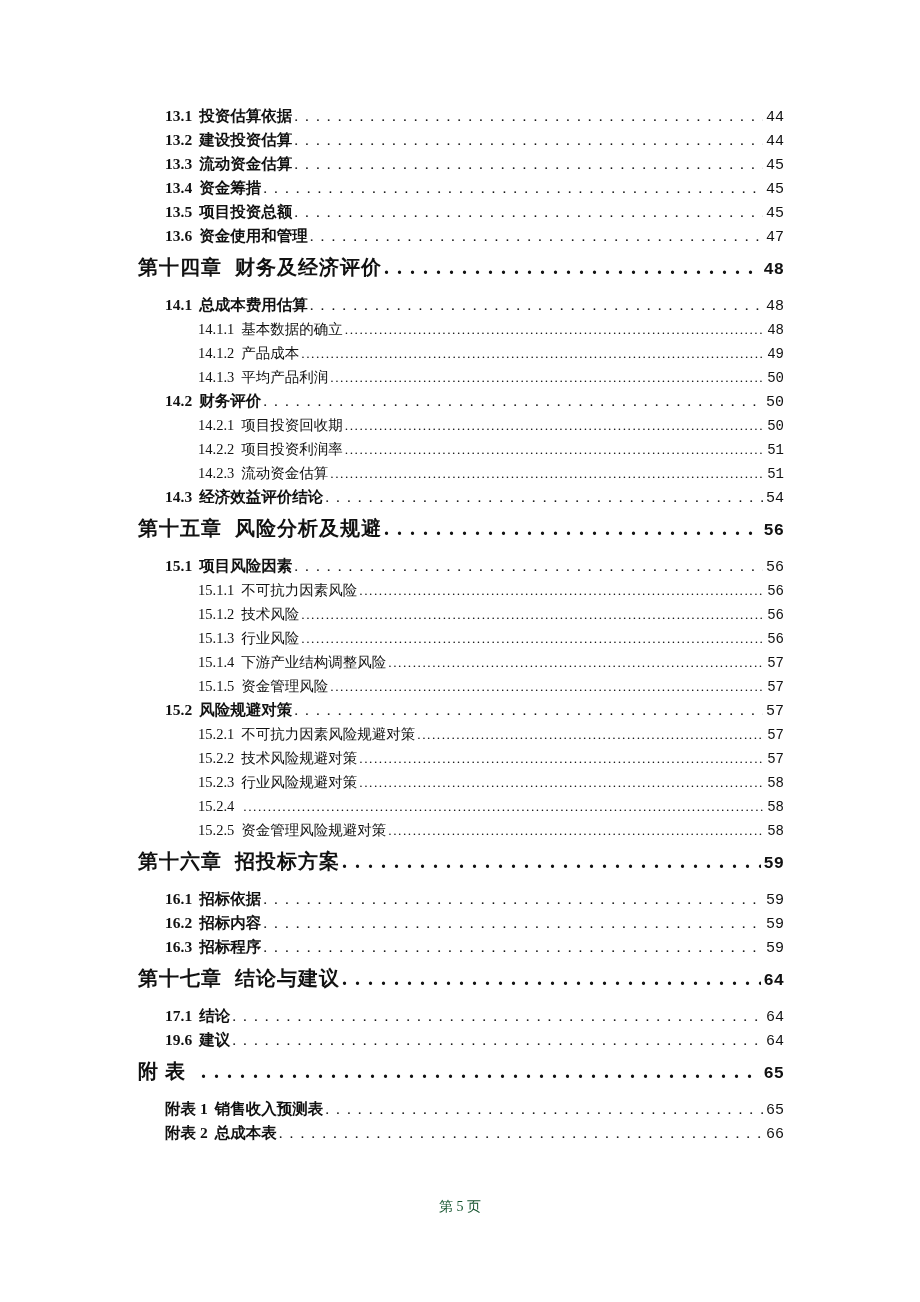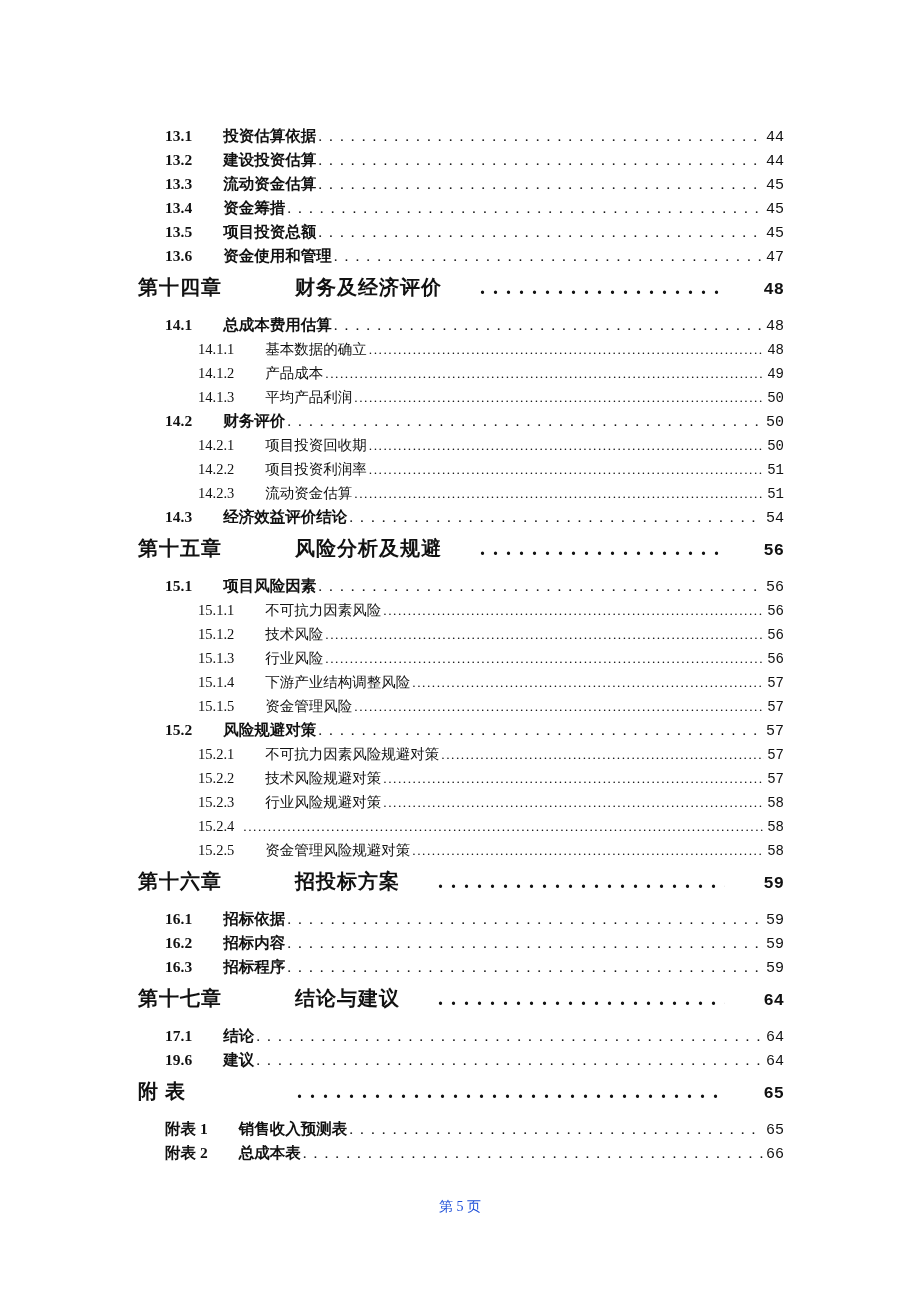--- a/index.html
+++ b/index.html
@@ -39,25 +39,24 @@
     font-weight: normal;
     justify-content: space-between;
   }
   .toc-row.chapter {
     height: 27px;
     line-height: 27px;
     font-size: 20px;
     font-weight: bold;
     letter-spacing: 1px;
     margin: 6px 0 12px 0;
-    gap: 36px;
-  }
-  .toc-label { flex: 0 0 auto; margin-right: 7px; margin-top: 20px; }
+  }
+  .toc-label { flex: 0 0 auto; margin-right: 7px; }
   .chapter .toc-label { margin-right: 13px; }
-  .toc-title { flex: 0 0 auto; margin-left: 24px; }
+  .toc-title { flex: 0 0 auto; }
   .dots {
     flex: 1 1 0;
     min-width: 0;
     overflow: hidden;
     white-space: nowrap;
     margin: 0 3px 0 2px;
   }
   
   .chapter .dots { letter-spacing: 8px; font-weight: bold; }
   .l2 .dots { letter-spacing: 7px; font-weight: normal; }
@@ -67,21 +66,21 @@
   .l2 .toc-page-num { font-weight: normal; font-size: 15px; }
   .l3 .toc-page-num { font-size: 14px; }
   .chapter .toc-page-num { font-weight: bold; font-size: 17px; letter-spacing: 0; }
   .footer {
     position: absolute;
     top: 1198px;
     left: 0;
     width: 920px;
     text-align: center;
     font-size: 14px;
-    color: #1d4ed8;
+    color: #14532d;
   }
 </style>
 </head>
 <body>
 
 <div class="page">
   <div class="toc" id="toc-list">
       <div class="toc-row l2">
         <span class="toc-label">13.1</span>
         <span class="toc-title">投资估算依据</span>

